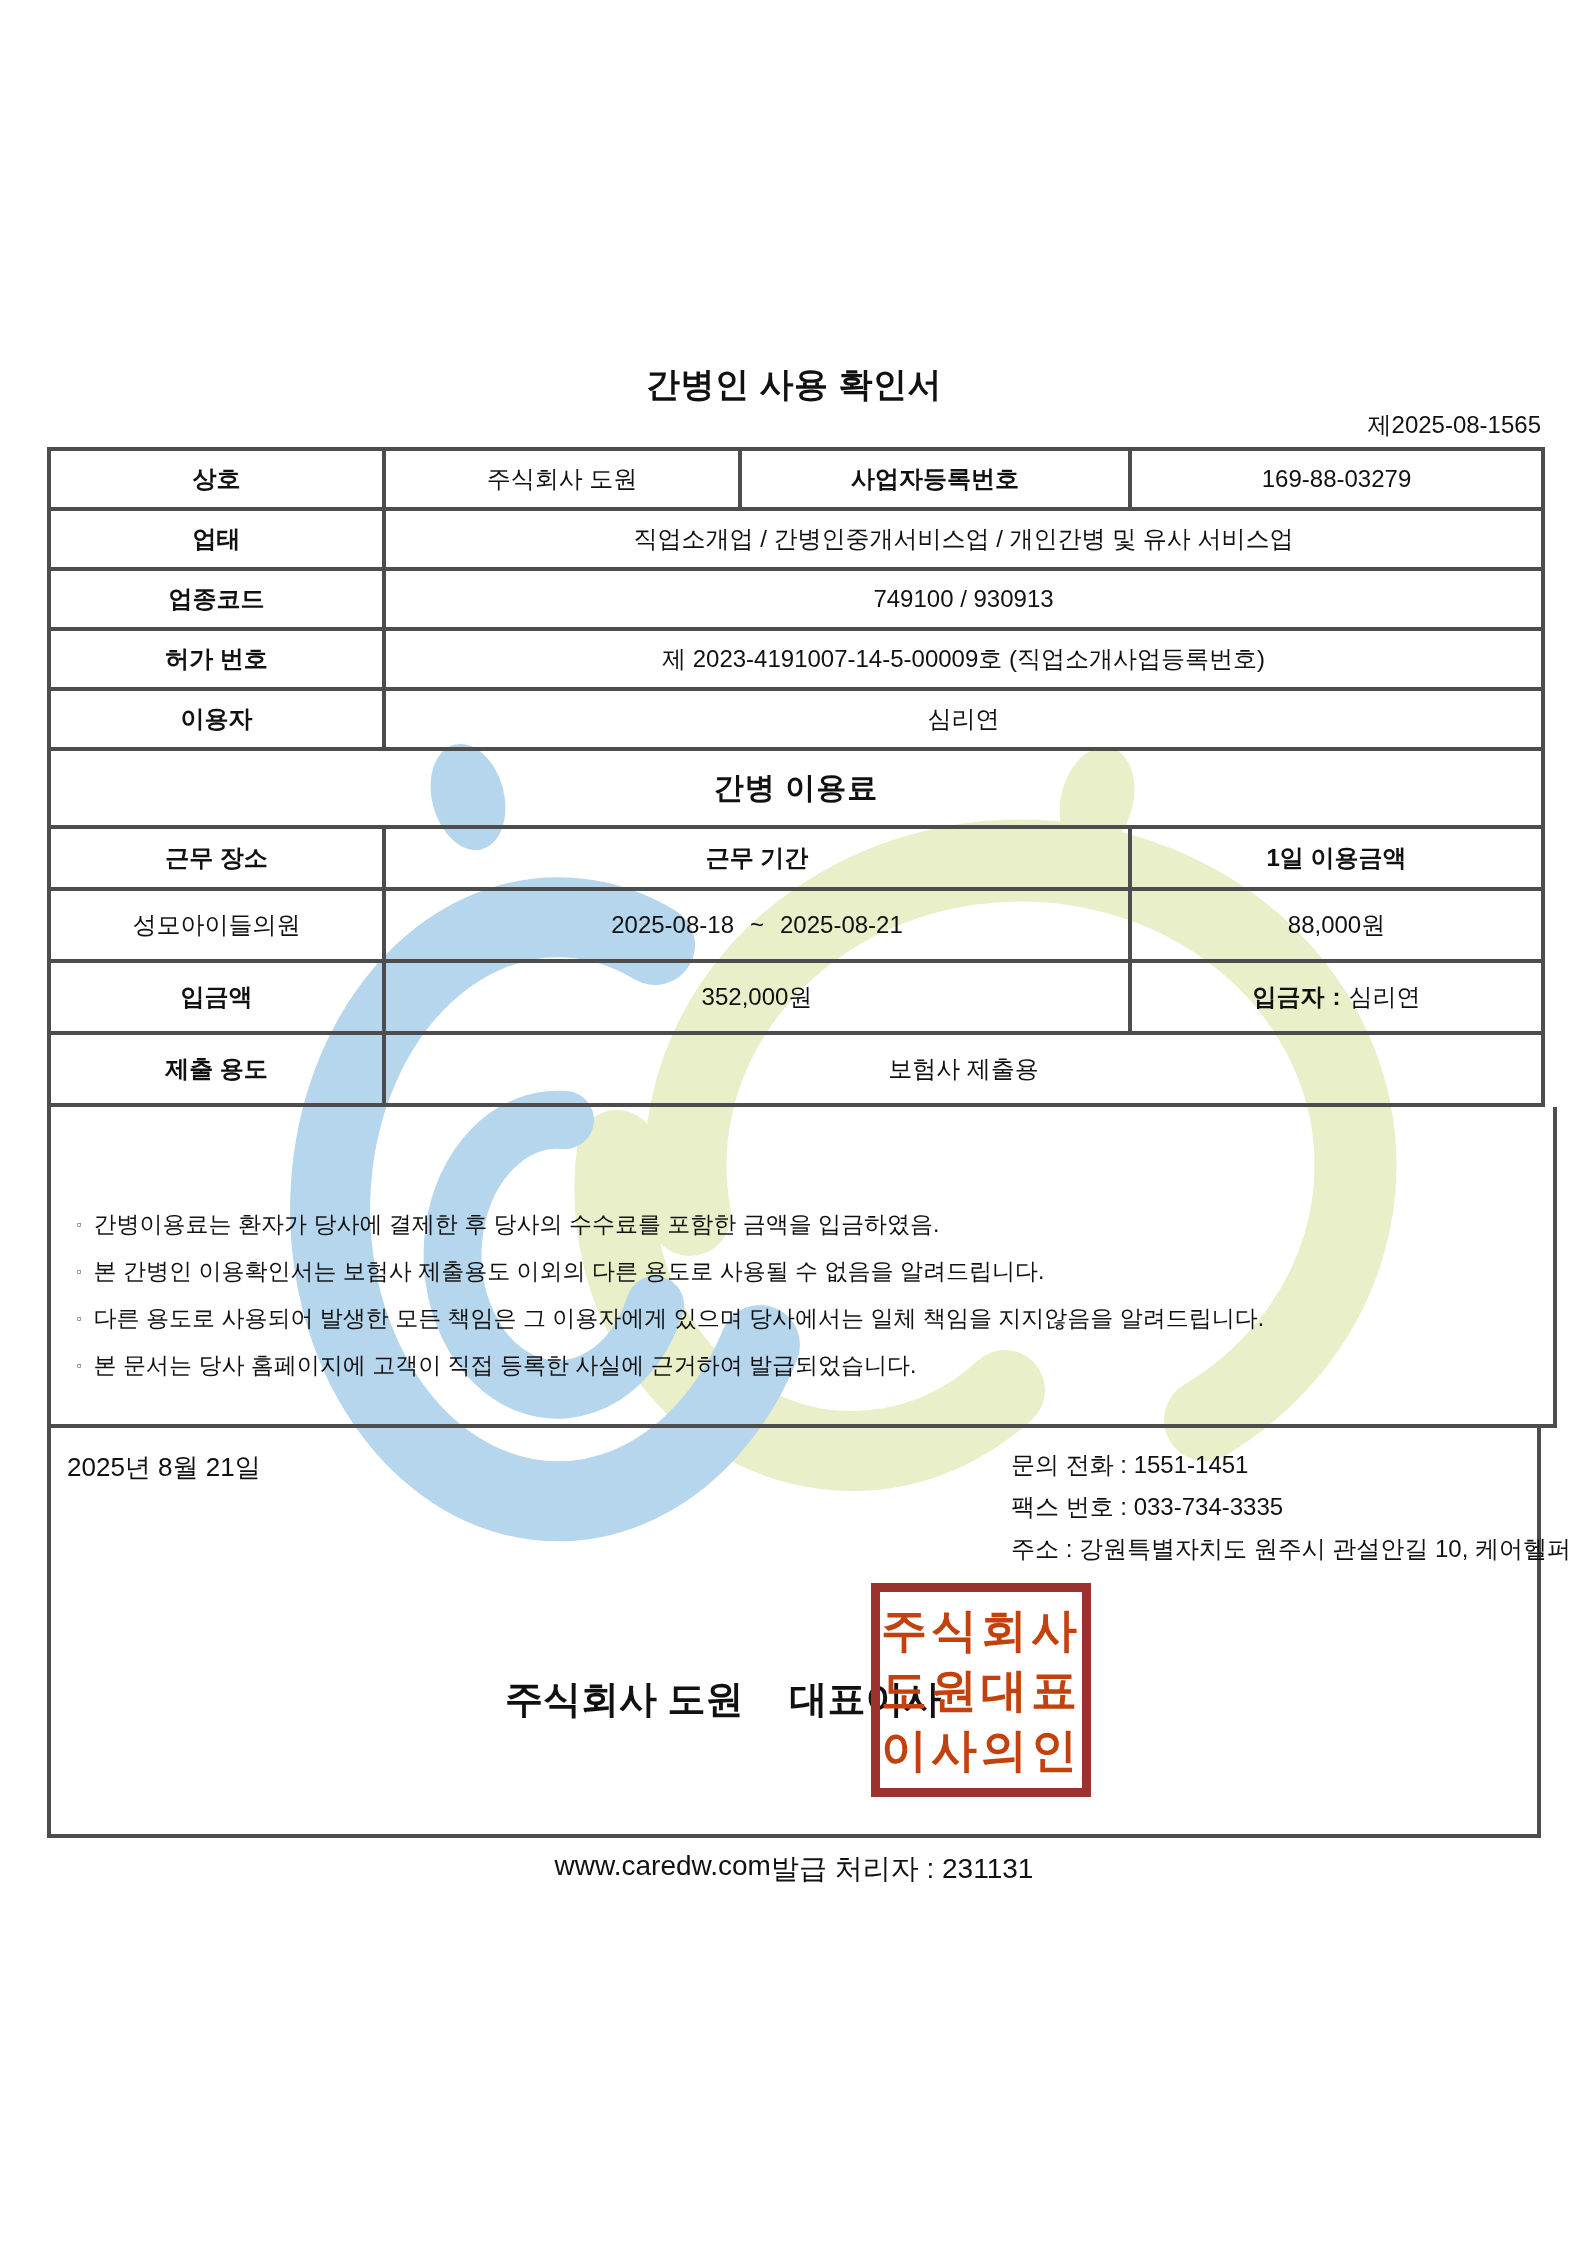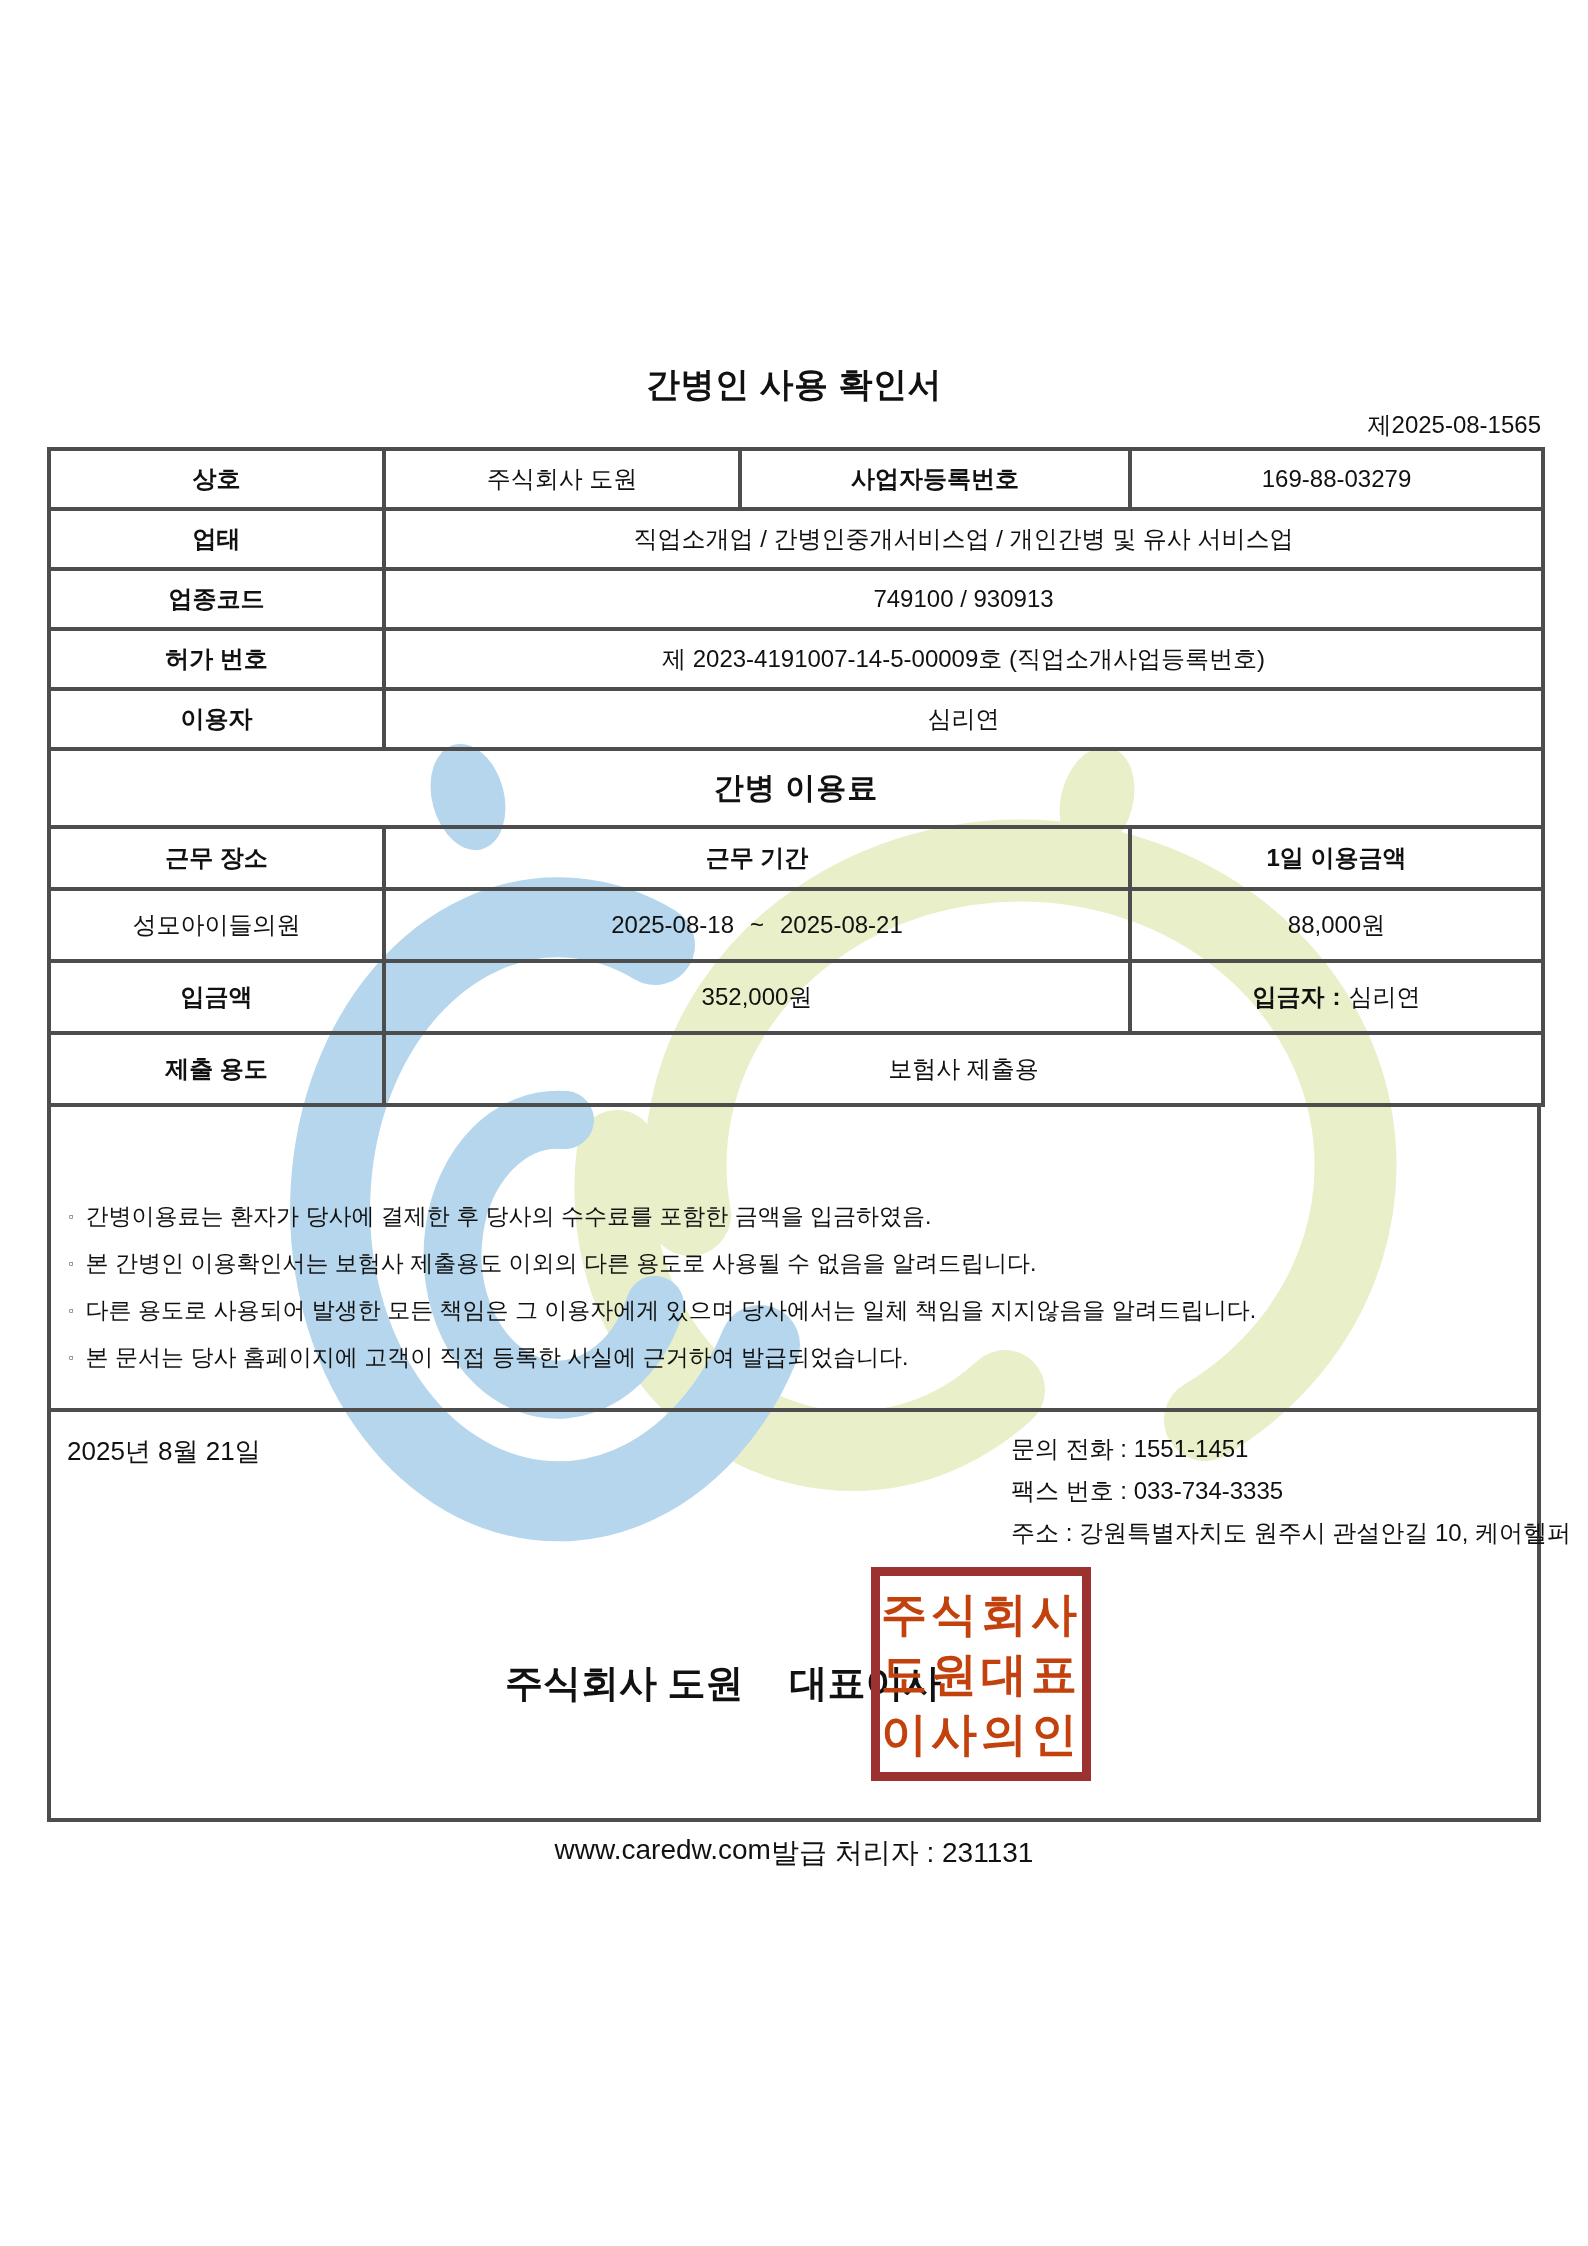--- a/index.html
+++ b/index.html
@@ -40,21 +40,21 @@
   tr.colhead{height:62px;}
   tr.data{height:72px;}
   .section-title{font-size:30px;font-weight:bold;letter-spacing:1px;}
   .tilde{margin:0 16px;}
   .b{font-weight:bold;}
   .sep2{margin:0 8px;font-weight:bold;}
 
   .notes{
     border:4px solid #4d4d4d;border-top:none;margin-top:0;
     width:1486px;height:301px;
-    padding:0;
+    padding:8px;
   }
   .notes-inner{padding:86px 10px 0 18px;}
   .note-line{
     font-size:23px;line-height:47px;white-space:nowrap;
   }
   .bullet{font-size:13px;vertical-align:3px;margin-right:12px;color:#333;}
 
   .bottombox{
     position:relative;
     border:4px solid #4d4d4d;border-top:none;

